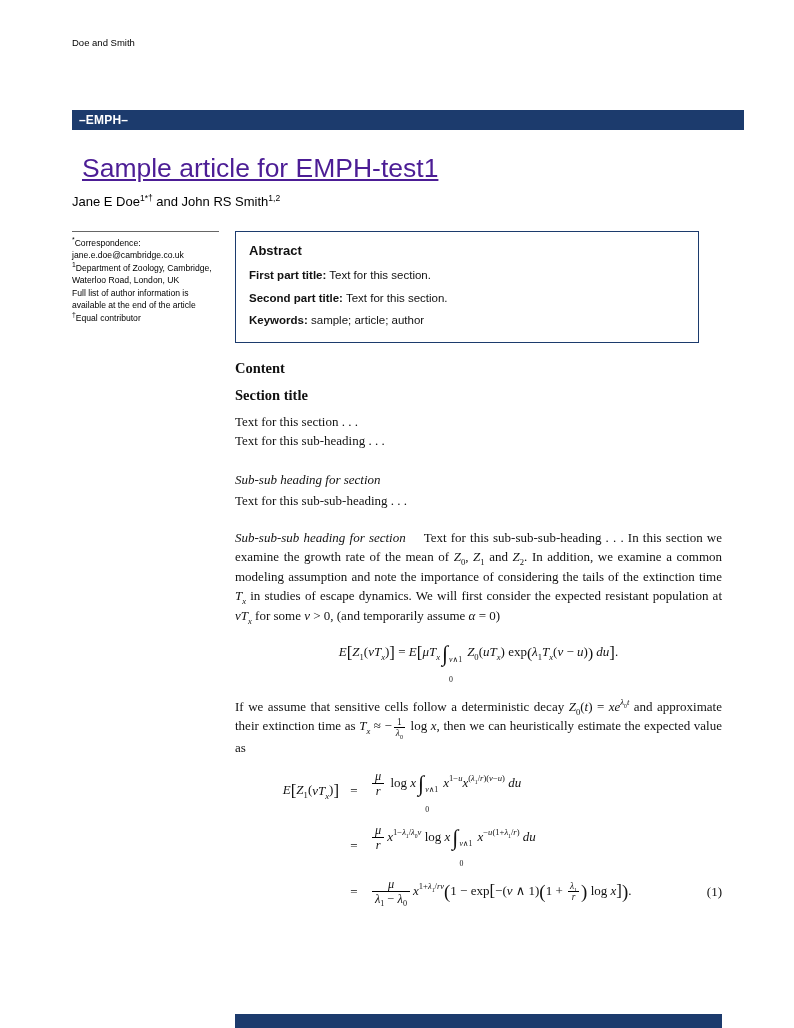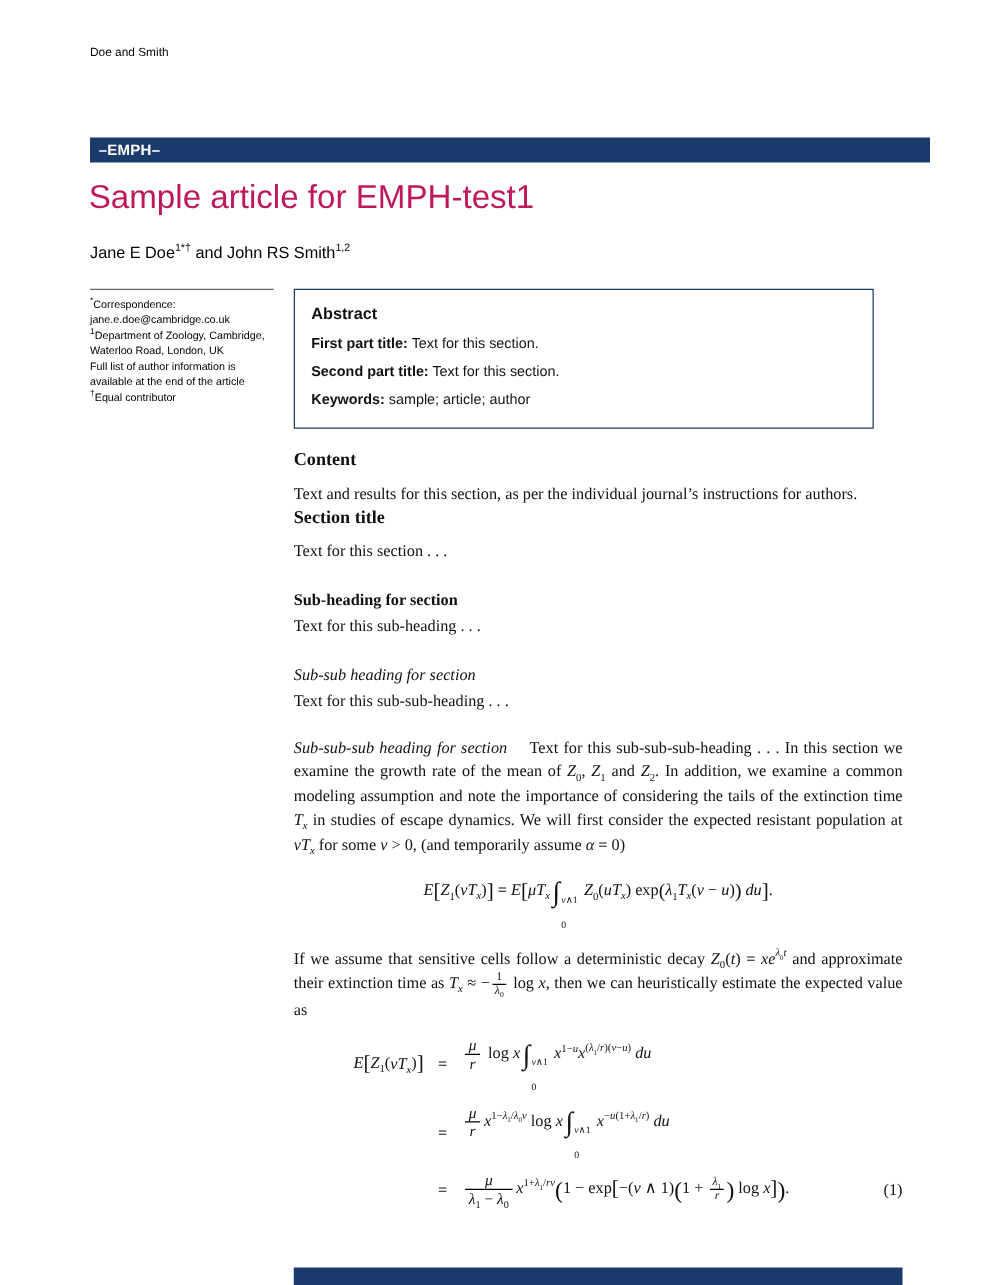--- a/index.html
+++ b/index.html
@@ -9,23 +9,23 @@
           font-family:"Liberation Serif", serif; color:#111; overflow:hidden; }
 
   .running { position:absolute; left:72px; top:37px;
              font-family:"Liberation Sans", sans-serif; font-size:9.5px; color:#000; }
 
   .banner { position:absolute; left:72px; top:110px; width:672px; height:20px;
             background:var(--navy); display:flex; align-items:center; }
   .banner span { color:#fff; font-family:"Liberation Sans", sans-serif;
                  font-weight:bold; font-size:12px; padding-left:7px; letter-spacing:.2px; }
 
-  .title { position:absolute; left:71px; top:142px; margin:0;
+  .title { position:absolute; left:71px; top:142px; margin:11px;
            font-family:"Liberation Sans", sans-serif; font-weight:400;
-           font-size:26.5px; color:#be185d; }
+           font-size:26.5px; color:#4c1d95;text-decoration:underline; }
 
   .authors { position:absolute; left:72px; top:194px;
              font-family:"Liberation Sans", sans-serif; font-size:13px; color:#000;text-align:right; }
   .authors sup { font-size:8.5px; }
 
   .sidebar { position:absolute; left:72px; top:231px; width:147px;
              border-top:1px solid #666; padding-top:5px;
              font-family:"Liberation Sans", sans-serif; font-size:8.6px;
              line-height:1.45; color:#000; }
   .sidebar sup { font-size:6.8px; }
@@ -117,26 +117,24 @@
     </div>
     <div class="ab-item">
       <b>Keywords:</b>
       <span>sample; article; author</span>
     </div>
   </section>
 
   <main class="main">
 
     <h2 class="sec">Content</h2>
-    <p class="para">Text and results for this section, as per the individual journal’s instructions for authors.</p>
 
     <h2 class="sec sec2">Section title</h2>
     <p class="para">Text for this section . . .</p>
 
-    <h3 class="subsec">Sub-heading for section</h3>
     <p class="para">Text for this sub-heading . . .</p>
 
     <h4 class="subsubsec">Sub-sub heading for section</h4>
     <p class="para">Text for this sub-sub-heading . . .</p>
 
     <p class="para runin">
       <i class="runhead">Sub-sub-sub heading for section</i>
       <span>Text for this sub-sub-sub-heading . . . In this section we examine the growth rate of the mean of <i>Z</i><sub>0</sub>, <i>Z</i><sub>1</sub> and <i>Z</i><sub>2</sub>. In addition, we examine a common modeling assumption and note the importance of considering the tails of the extinction time <i>T<sub>x</sub></i> in studies of escape dynamics. We will first consider the expected resistant population at <i>vT<sub>x</sub></i> for some <i>v</i> &gt; 0, (and temporarily assume <i>α</i> = 0)</span>
     </p>
 

